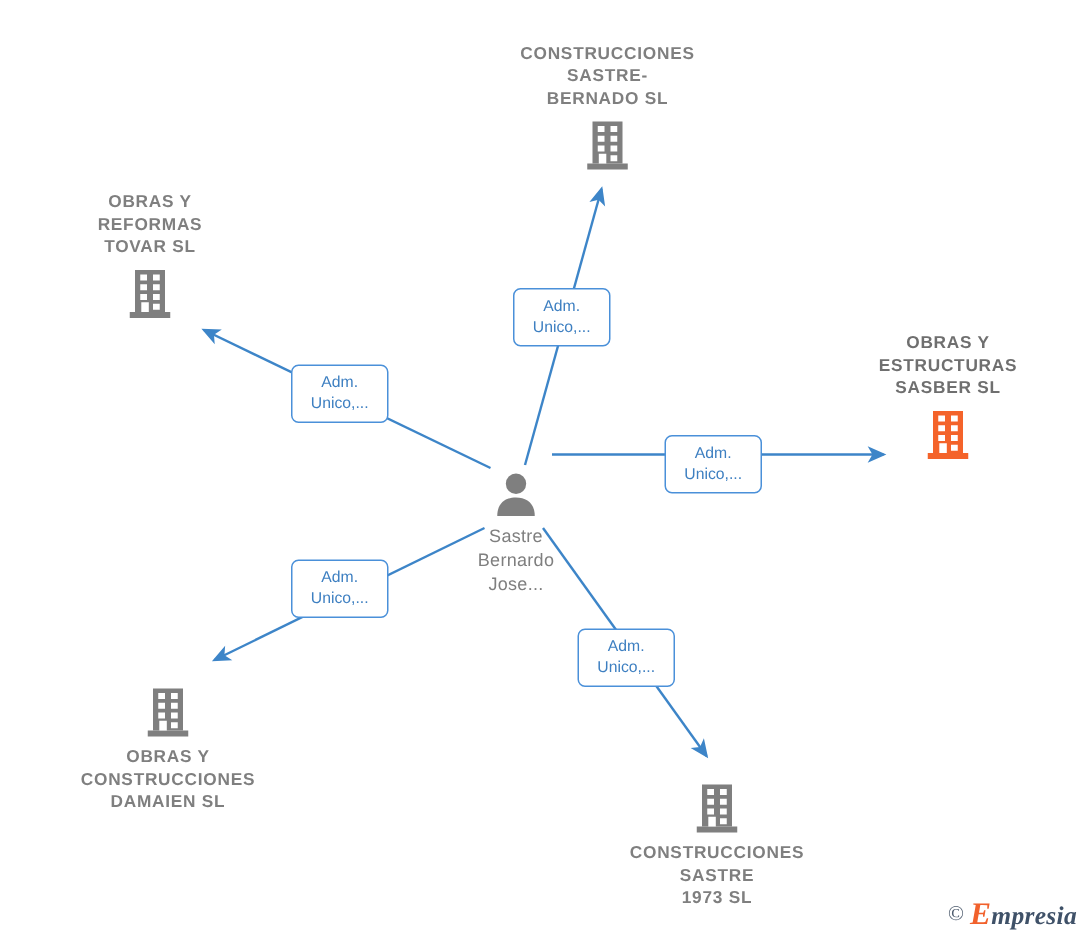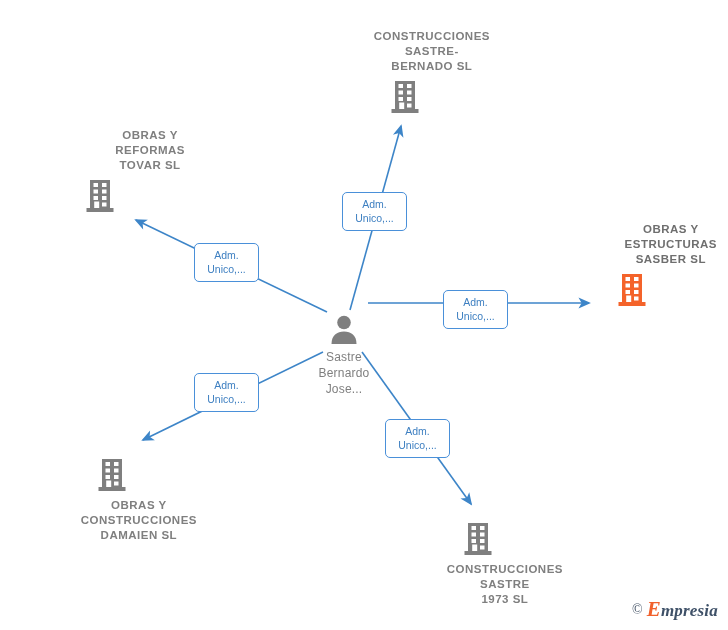--- a/index.html
+++ b/index.html
@@ -26,21 +26,20 @@
     top: 0;
     width: 728px;
     height: 630px;
   }
   .node {
     position: absolute;
     width: 170px;
     margin-left: -85px;
     text-align: center;
     z-index: 3;
-    align-items: flex-end;
   }
   .node-label {
     font-size: 11.5px;
     line-height: 15px;
     letter-spacing: 0.5px;
     color: #7f7f7f;
     font-weight: bold;
     white-space: pre-line;
   }
   .node-label.highlight {

